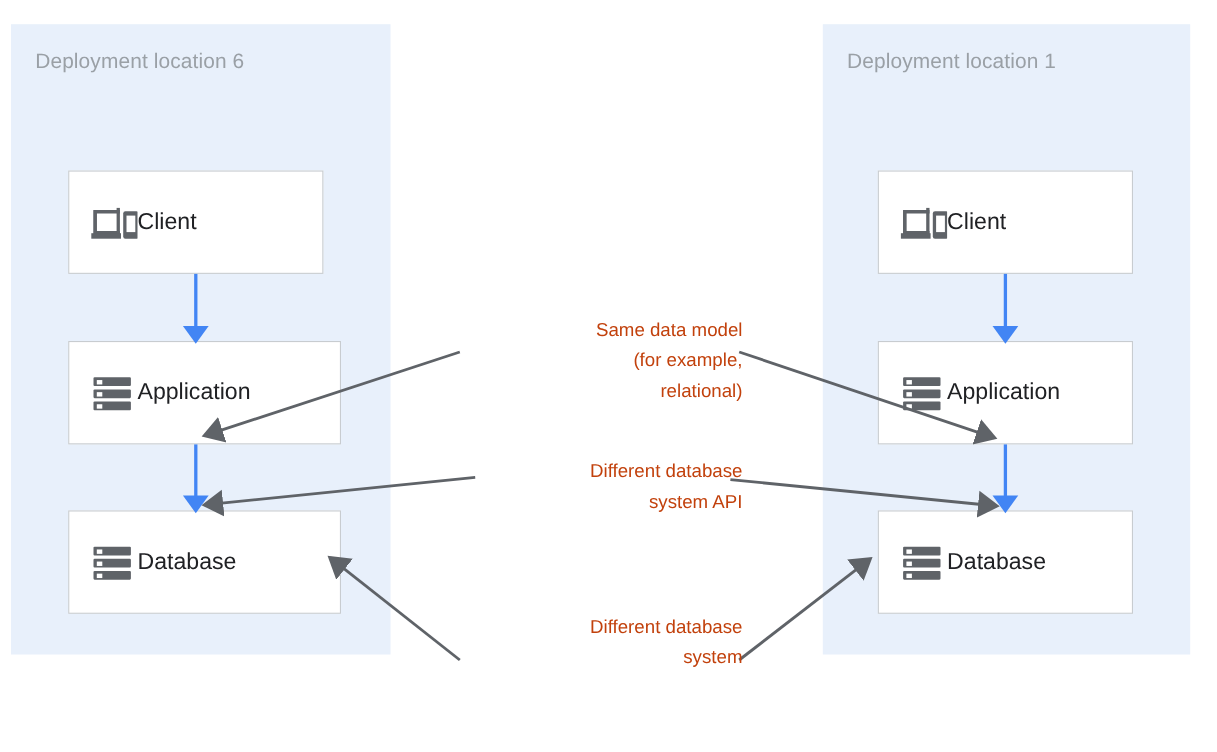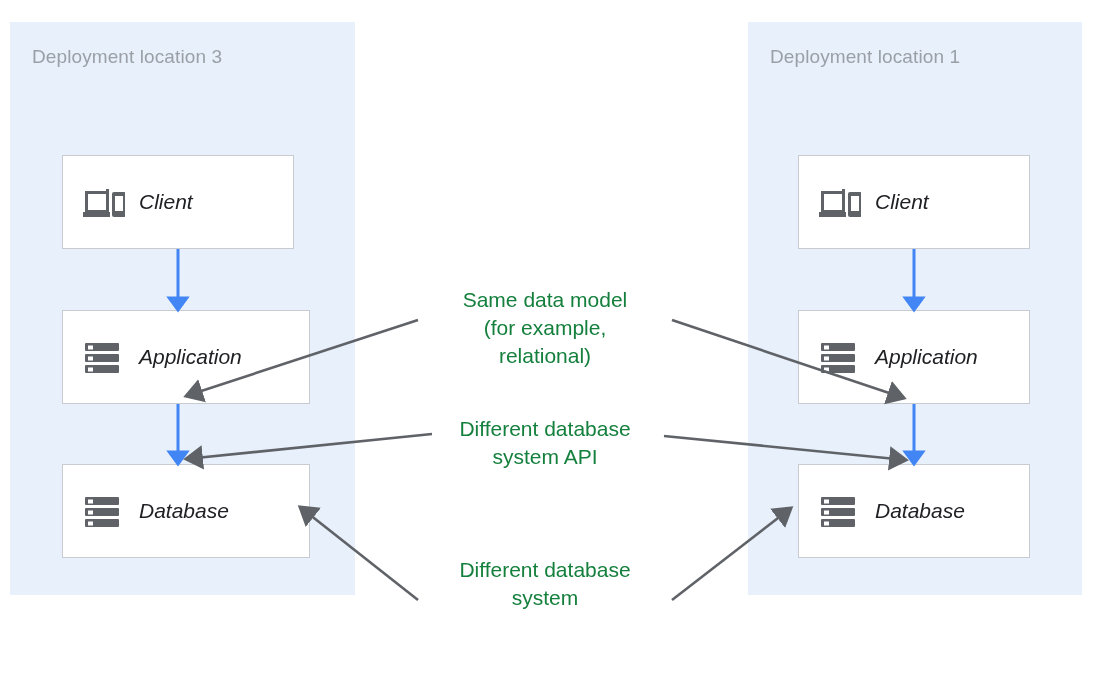--- a/index.html
+++ b/index.html
@@ -44,48 +44,46 @@
     height: 46px;
     margin-left: 16px;
     flex: 0 0 auto;
     display: flex;
     align-items: center;
     justify-content: center;
   }
   .node .node-label {
     font-size: 21px;
     color: #202124;
-    margin-left: 14px;
     white-space: nowrap;
-    font-style: italic;
   }
   .annotation {
     position: absolute;
-    font-size: 21px;
+    font-size: 17px;
     line-height: 28px;
-    color: #15803d;
-    text-align: center;
+    color: #c2410c;
+    text-align: right;
     white-space: pre-line;
     width: 260px;
   }
   svg.overlay {
     position: absolute;
     left: 0; top: 0;
     width: 1106px;
     height: 684px;
     pointer-events: none;
   }
 </style>
 </head>
 <body>
 
 <div id="diagram">
 
   <div class="zone" style="left:10px; top:22px; width:345px; height:573px;"></div>
-  <div class="zone-label" style="left:32px; top:46px;">Deployment location 3</div>
+  <div class="zone-label" style="left:32px; top:46px;">Deployment location 6</div>
 
   <div class="node" style="left:62px; top:155px; width:232px; height:94px;">
     <span class="node-icon">
       <svg width="46" height="46" viewBox="0 0 46 46">
         <path d="M6 12 h24 v3 H9 v16 h21 v3 H6 z" fill="#5f6368"></path>
         <rect x="6" y="12" width="3" height="22" fill="#5f6368"></rect>
         <rect x="27" y="10" width="3" height="24" fill="#5f6368"></rect>
         <rect x="4" y="33" width="27" height="5" fill="#5f6368"></rect>
         <rect x="33" y="13" width="14" height="25" rx="2" fill="#5f6368"></rect>
         <rect x="36" y="17" width="8" height="15" fill="#ffffff"></rect>

